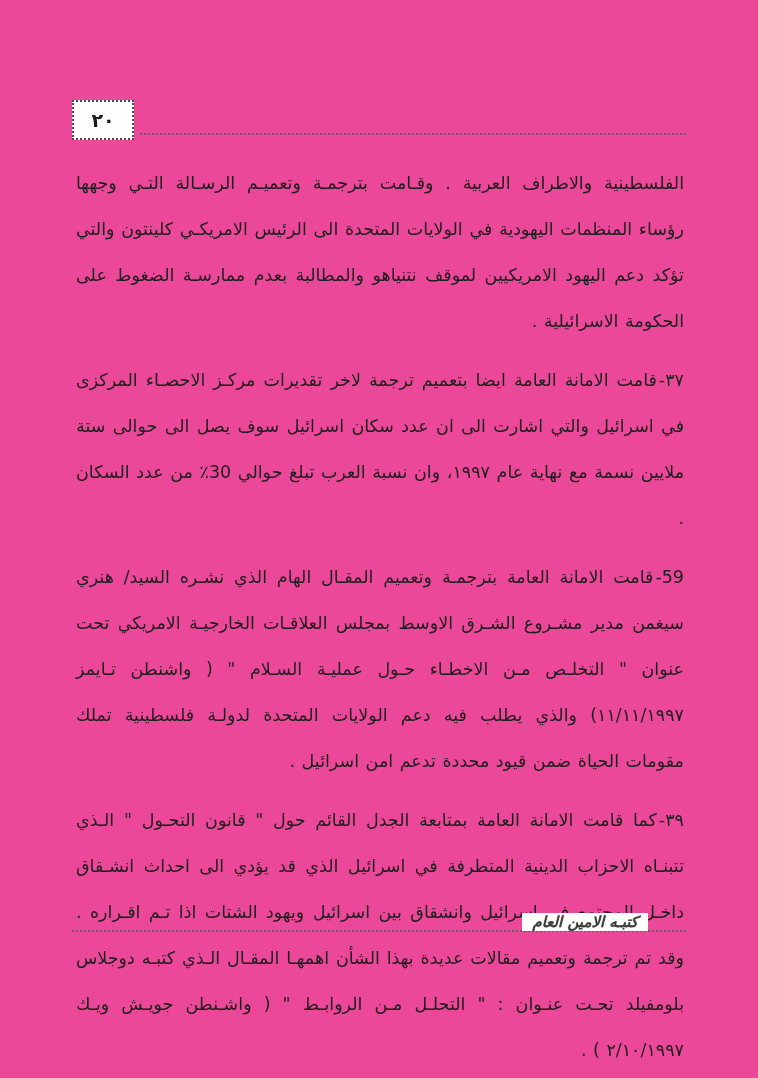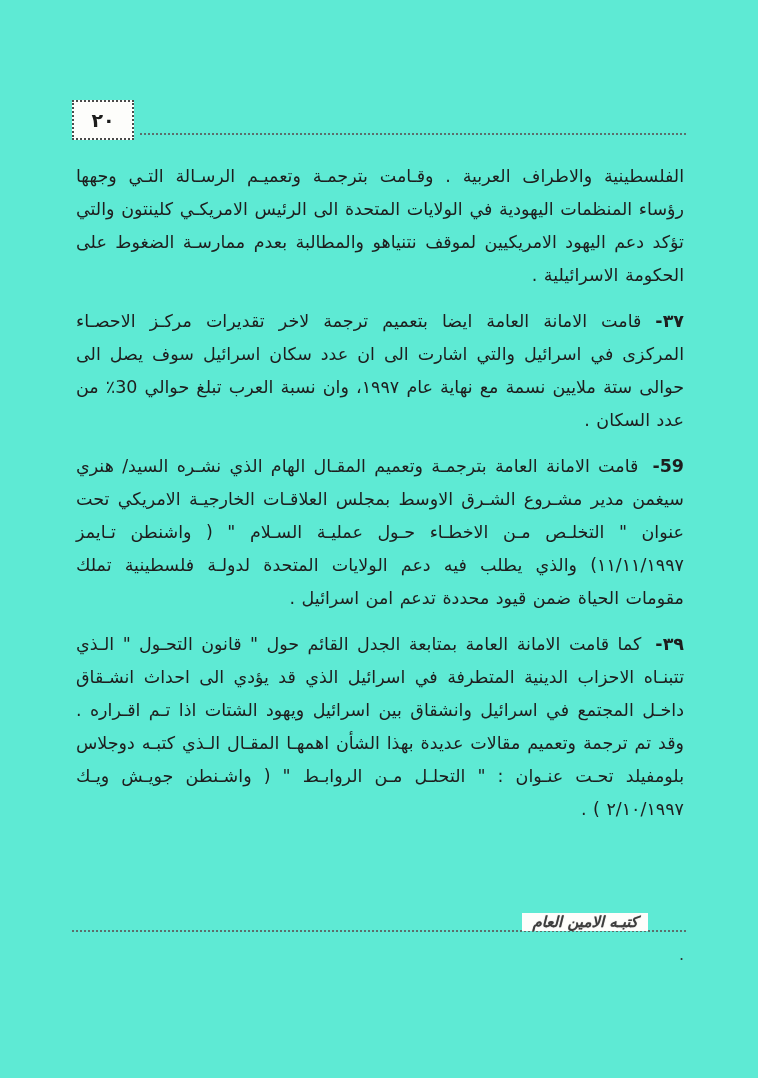--- a/index.html
+++ b/index.html
@@ -6,21 +6,21 @@
     margin: 0;
     padding: 0;
     background: #e9e9e6;
     font-family: "DejaVu Sans", sans-serif;
   }
   .page {
     position: relative;
     width: 758px;
     height: 1078px;
     margin: 0 auto;
-    background: #5eead4;
+    background: #ec4899;
     color: #1c1c1c;
     overflow: hidden;
     box-shadow: 0 0 6px rgba(0,0,0,.25);
   }
 
   
   .header {
     position: absolute;
     top: 100px;
     left: 72px;
@@ -55,29 +55,29 @@
   .content {
     position: absolute;
     top: 160px;
     right: 74px;
     left: 76px;
     direction: rtl;
   }
   .para {
     margin: 0 0 13px 0;
     font-size: 17.5px;
-    line-height: 33px;
+    line-height: 46px;
     text-align: justify;
     text-justify: inter-word;
     color: #1e1e1e;
     word-spacing: 1px;
   }
   .para-number {
-    font-weight: bold;
-    margin-left: 14px;
+    font-weight: normal;
+    margin-left: 2px;
     white-space: nowrap;
   }
   .para-number:empty { display: none; }
 
   
   .footer {
     position: absolute;
     top: 922px;
     left: 72px;
     right: 72px;

